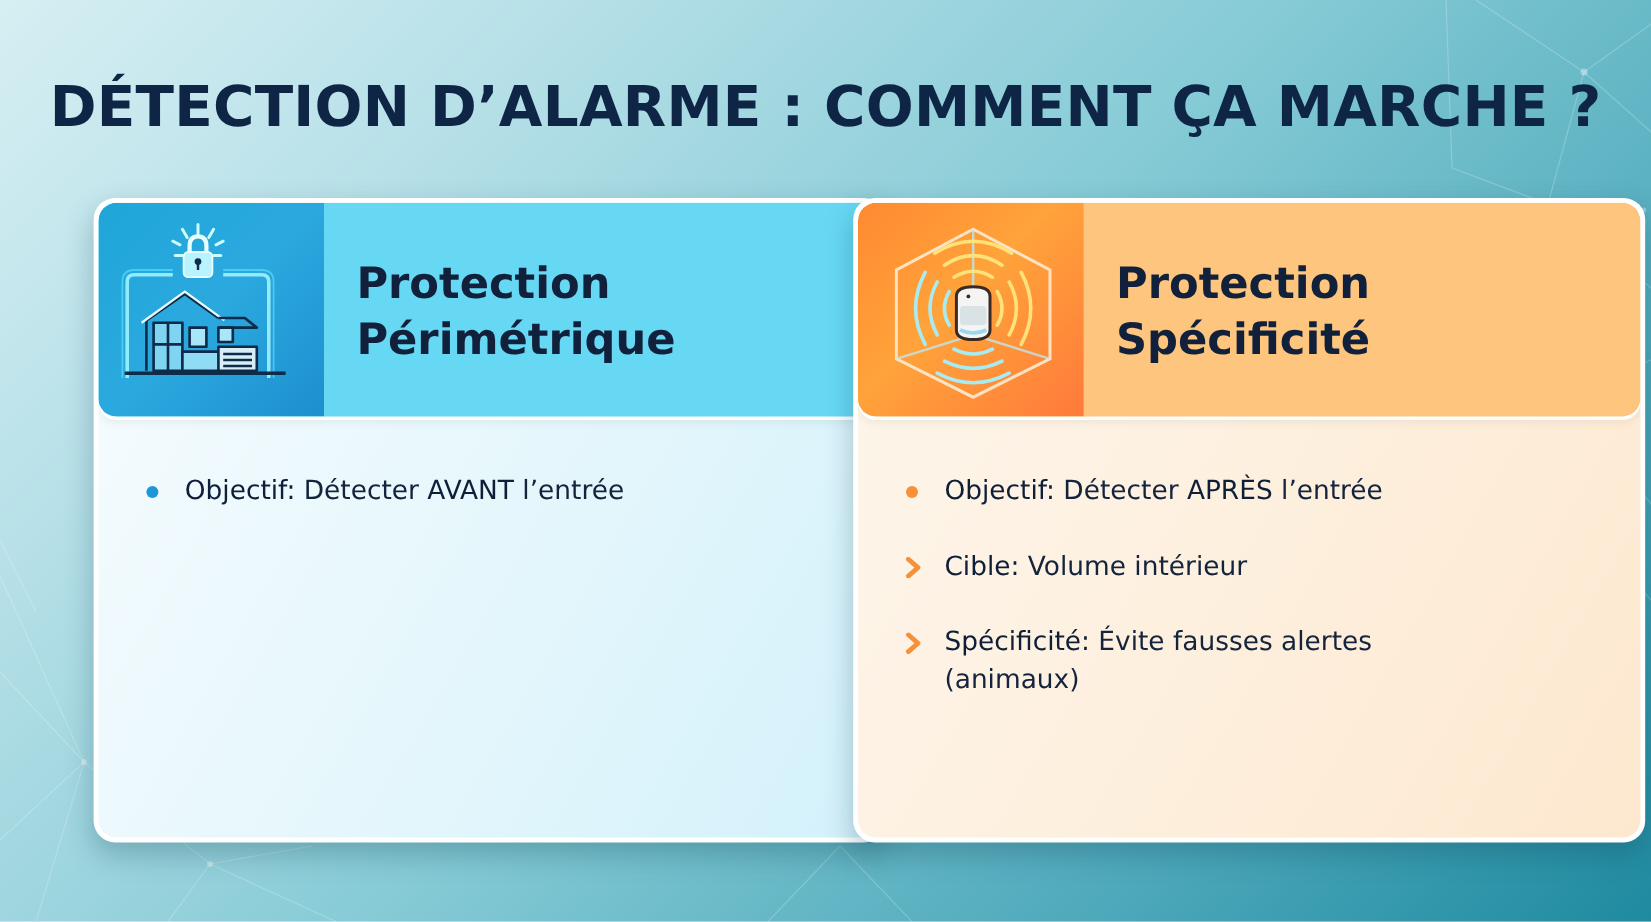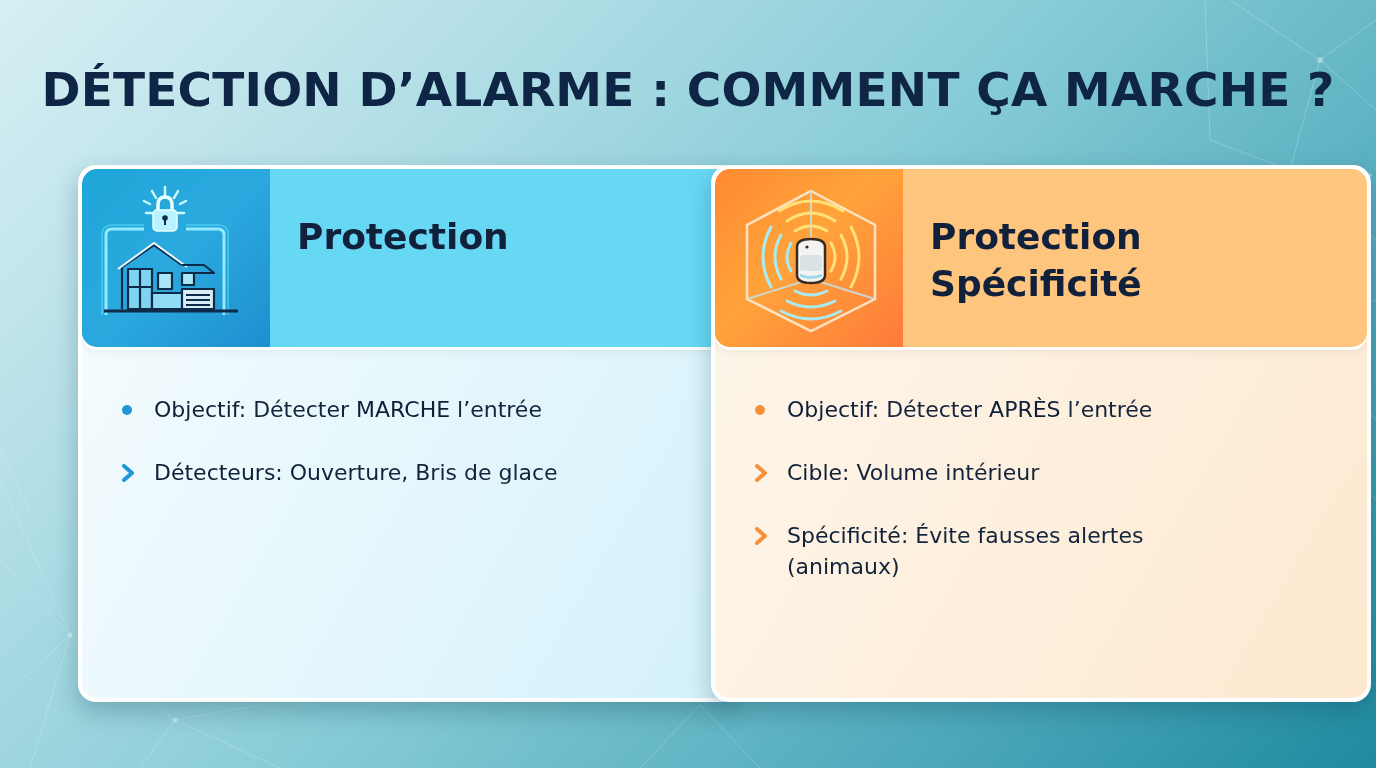--- a/index.html
+++ b/index.html
@@ -134,37 +134,30 @@
             <rect x="100" y="120" width="32" height="20" fill="#d8eef6"></rect>
             <line x1="104" y1="126" x2="128" y2="126"></line>
             <line x1="104" y1="131" x2="128" y2="131"></line>
             <line x1="104" y1="136" x2="128" y2="136"></line>
             <line x1="22" y1="142" x2="156" y2="142" stroke-width="3"></line>
           </g>
         </svg>
       </div>
       <div class="header-title">
         <div>Protection</div>
+        <div>Périmétrique</div>
       </div>
     </div>
 
     <div class="bullets">
       <div class="bullet">
         <span class="marker">
             <span class="dot"></span>
           </span>
-        <b>Objectif:</b><span> Détecter </span><b>MARCHE</b><span> l’entrée</span>
-      </div>
-      <div class="bullet">
-        <span class="marker">
-          <svg class="chev" width="14" height="18" viewBox="0 0 14 18">
-              <path d="M3 2 L11 9 L3 16" stroke="#1f97d6" stroke-width="4" fill="none" stroke-linecap="round" stroke-linejoin="round"></path>
-            </svg>
-        </span>
-        <b>Détecteurs:</b><span> Ouverture, Bris de glace</span>
+        <b>Objectif:</b><span> Détecter </span><b>AVANT</b><span> l’entrée</span>
       </div>
     </div>
   </div>
 </section>
 
 <section class="card right">
   <div class="card-inner">
     <div class="header">
       <div class="icon-box">
         <svg width="188" height="178" viewBox="0 0 188 178">

